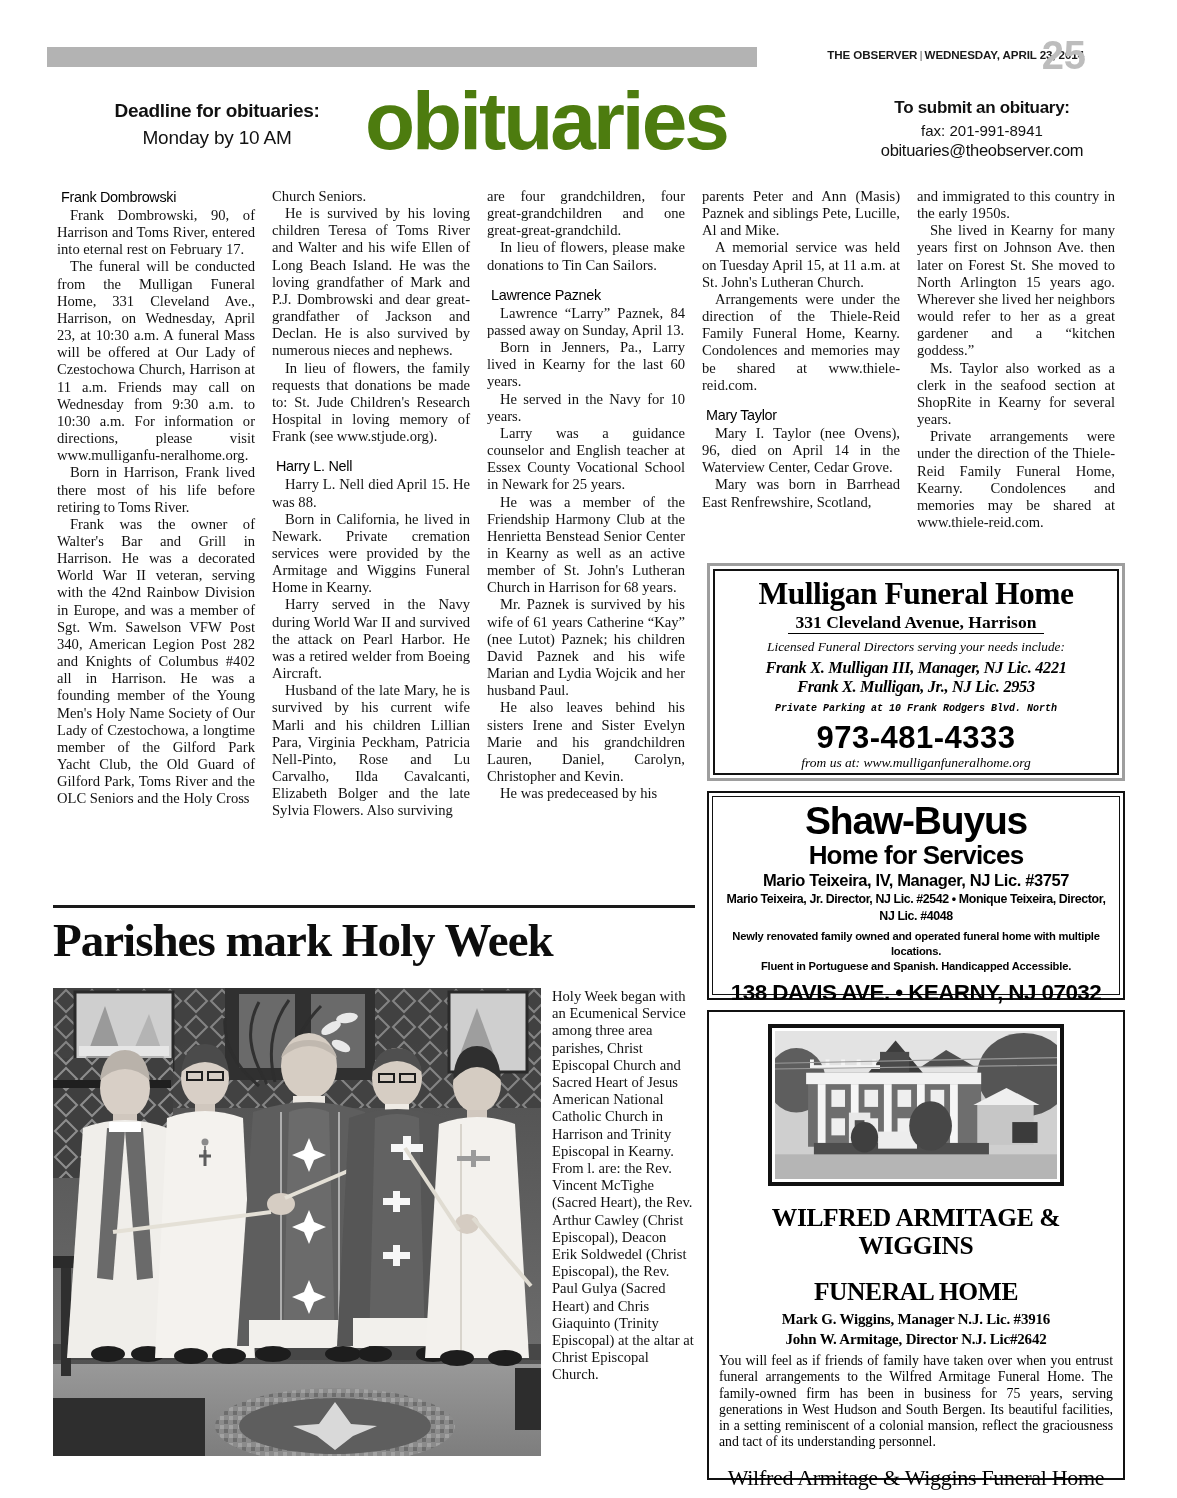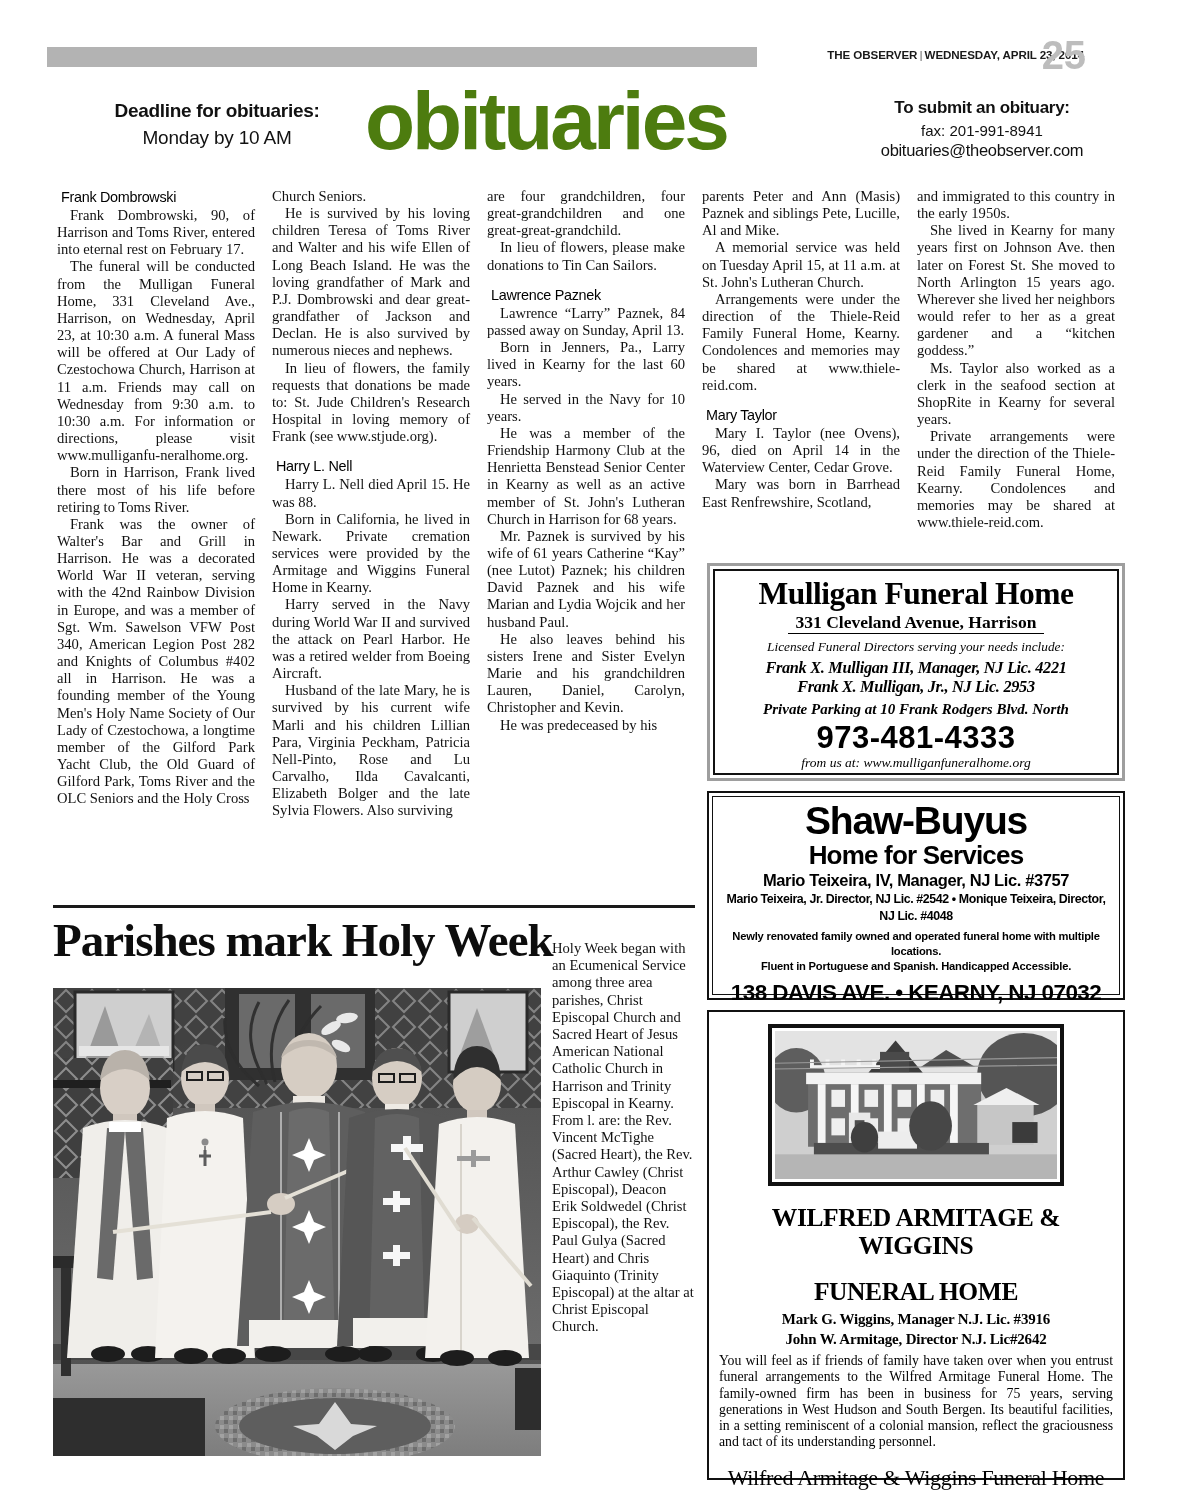--- a/index.html
+++ b/index.html
@@ -90,21 +90,21 @@
   .feature-head {
     position: absolute; left: 53px; top: 912px; width: 642px;
     font-family: "Liberation Serif", serif; font-weight: bold;
     font-size: 47px; line-height: 56px; letter-spacing: -1px; color: #0d0d0d;
   }
   .feature-photo {
     position: absolute; left: 53px; top: 988px; width: 488px; height: 468px;
     overflow: hidden; background: #6e6e6e;
   }
   .caption {
-    position: absolute; left: 552px; top: 940px; width: 143px;
+    position: absolute; left: 552px; top: 988px; width: 143px;
     font-family: "Liberation Serif", serif;
     font-size: 14.6px; line-height: 17.2px; color: #111; text-align: left;
   }
 
   
   .ad { position: absolute; background: #fff; }
 
   
   .ad-mulligan {
     left: 707px; top: 563px; width: 418px; height: 218px;
@@ -127,22 +127,22 @@
   .mull-lic {
     font-family: "Liberation Serif", serif; font-style: italic;
     font-size: 13.3px; line-height: 17px; margin-top: 4px; color: #000;
   }
   .mull-d1, .mull-d2 {
     font-family: "Liberation Serif", serif; font-weight: bold; font-style: italic;
     font-size: 16.3px; line-height: 19px; letter-spacing: -0.3px; color: #000;
   }
   .mull-d1 { margin-top: 3px; }
   .mull-park {
-    font-family: Liberation Serif, serif; font-weight: bold; font-style: italic;
-    font-size: 15px; line-height: 16px; margin-top: 5px; color: #000;
+    font-family: Liberation Mono, monospace; font-weight: bold; font-style: italic;
+    font-size: 10px; line-height: 16px; margin-top: 5px; color: #000;
   }
   .mull-phone {
     font-family: "Liberation Sans", sans-serif; font-weight: bold;
     font-size: 31px; line-height: 34px; margin-top: 4px; color: #000;
     letter-spacing: 0.5px;
   }
   .mull-web {
     font-family: "Liberation Serif", serif; font-style: italic;
     font-size: 13.5px; line-height: 15px; color: #000;
   }
@@ -245,20 +245,21 @@
       <p> Husband of the late Mary, he is survived by his current wife Marli and his children Lillian Para, Virginia Peckham, Patricia Nell-Pinto, Rose and Lu Carvalho, Ilda Cavalcanti, Elizabeth Bolger and the late Sylvia Flowers. Also surviving</p>
     </div>
 
     <div class="ocol c3">
       <p class="noind">are four grandchildren, four great-grandchildren and one great-great-grandchild.</p>
       <p>In lieu of flowers, please make donations to Tin Can Sailors.</p>
       <h3 class="sp">Lawrence Paznek</h3>
       <p> Lawrence “Larry” Paznek, 84 passed away on Sunday, April 13.</p>
       <p>Born in Jenners, Pa., Larry lived in Kearny for the last 60 years.</p>
       <p>He served in the Navy for 10 years.</p>
+      <p>Larry was a guidance counselor and English teacher at Essex County Vocational School in Newark for 25 years.</p>
       <p>He was a member of the Friendship Harmony Club at the Henrietta Benstead Senior Center in Kearny as well as an active member of St. John's Lutheran Church in Harrison for 68 years.</p>
       <p>Mr. Paznek is survived by his wife of 61 years Catherine “Kay” (nee Lutot) Paznek; his children David Paznek and his wife Marian and Lydia Wojcik and her husband Paul.</p>
       <p>He also leaves behind his sisters Irene and Sister Evelyn Marie and his grandchildren Lauren, Daniel, Carolyn, Christopher and Kevin.</p>
       <p>He was predeceased by his</p>
     </div>
 
     <div class="ocol c4">
       <p class="noind">parents Peter and Ann (Masis) Paznek and siblings Pete, Lucille, Al and Mike.</p>
       <p>A memorial service was held on Tuesday April 15, at 11 a.m. at St. John's Lutheran Church.</p>
       <p>Arrangements were under the direction of the Thiele-Reid Family Funeral Home, Kearny. Condolences and memories may be shared at www.thiele-reid.com.</p>

